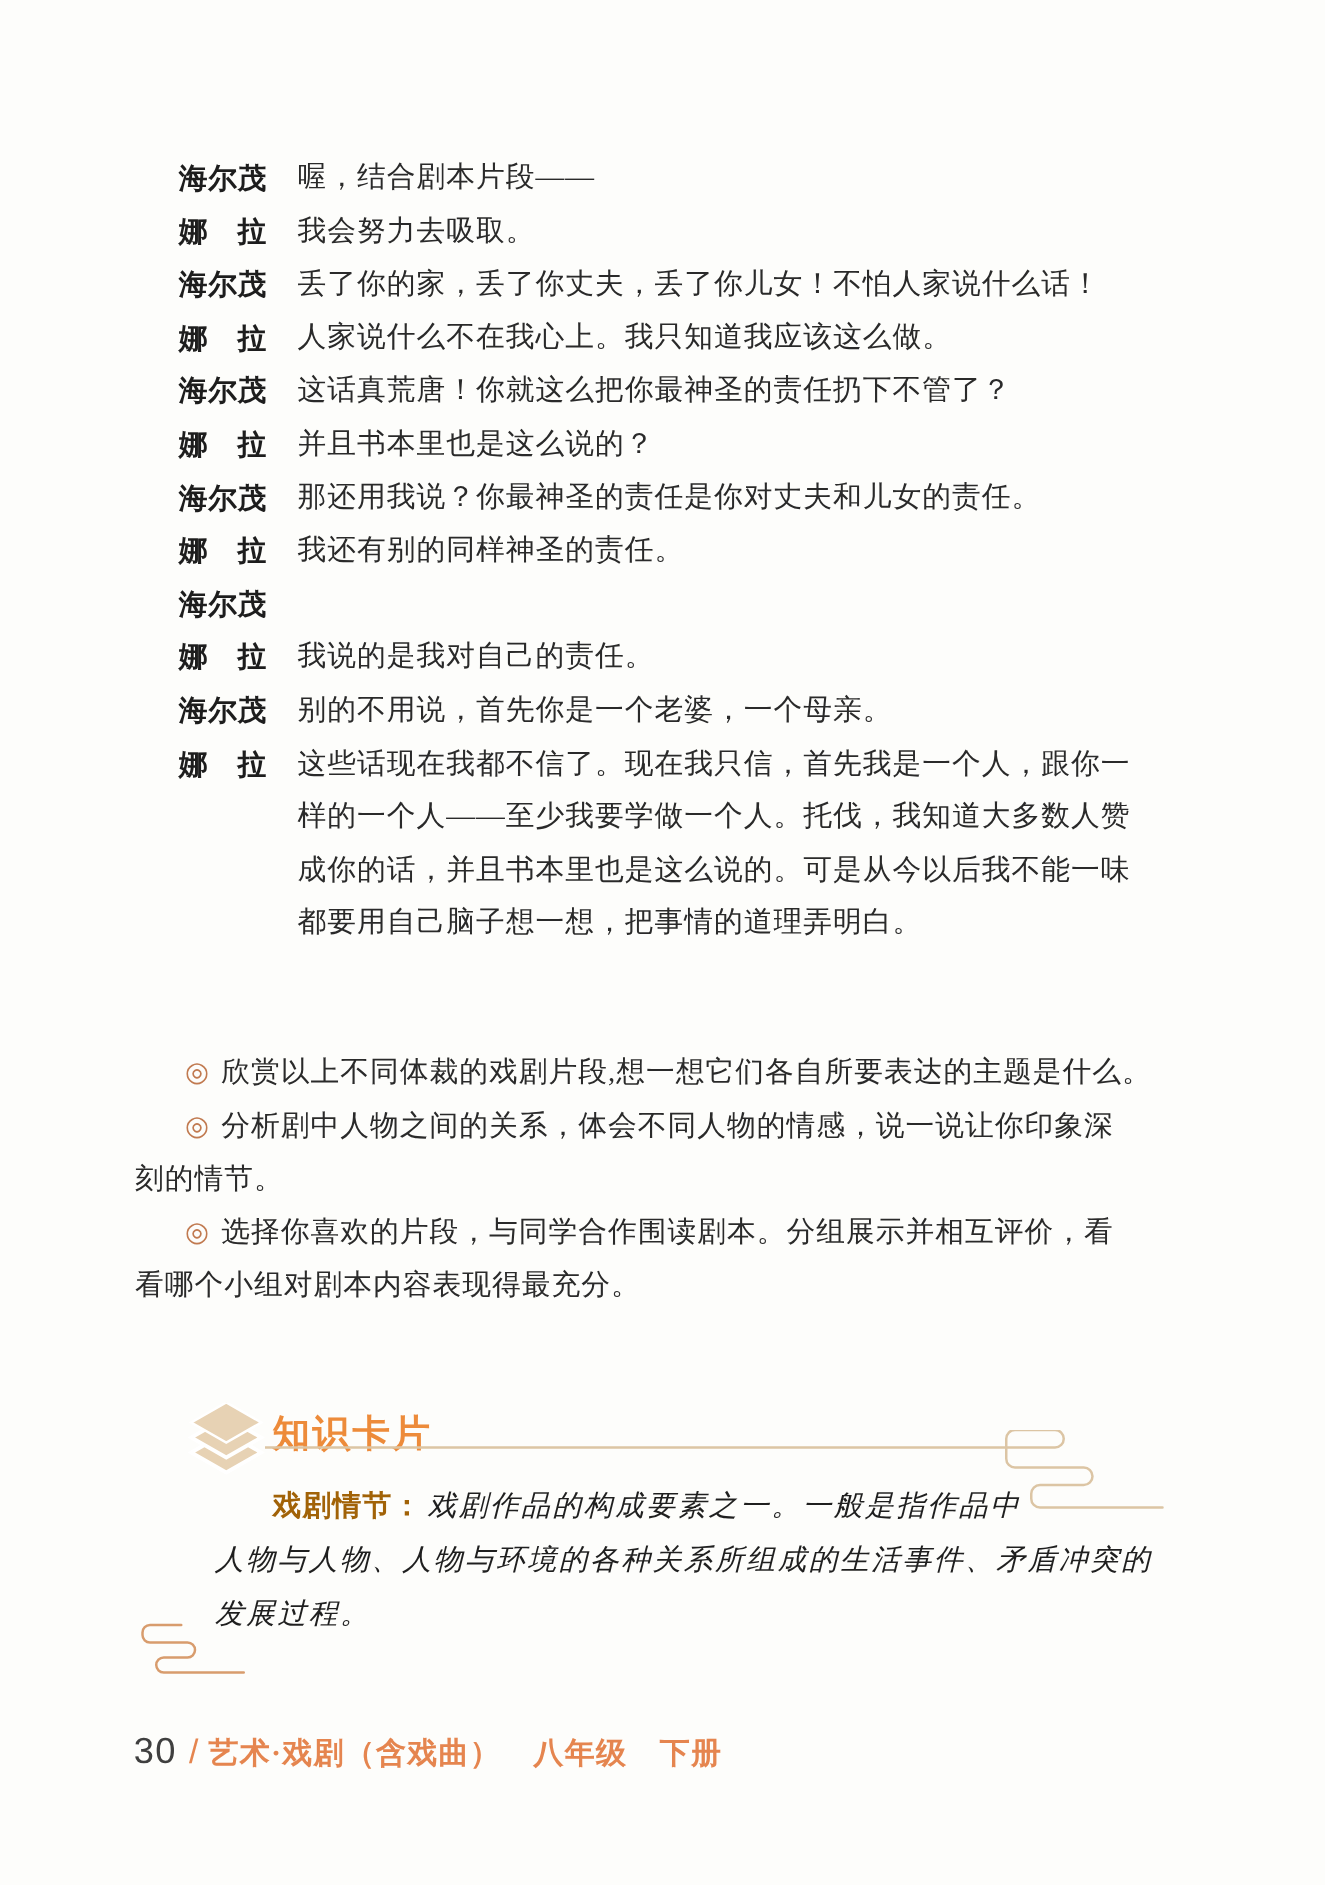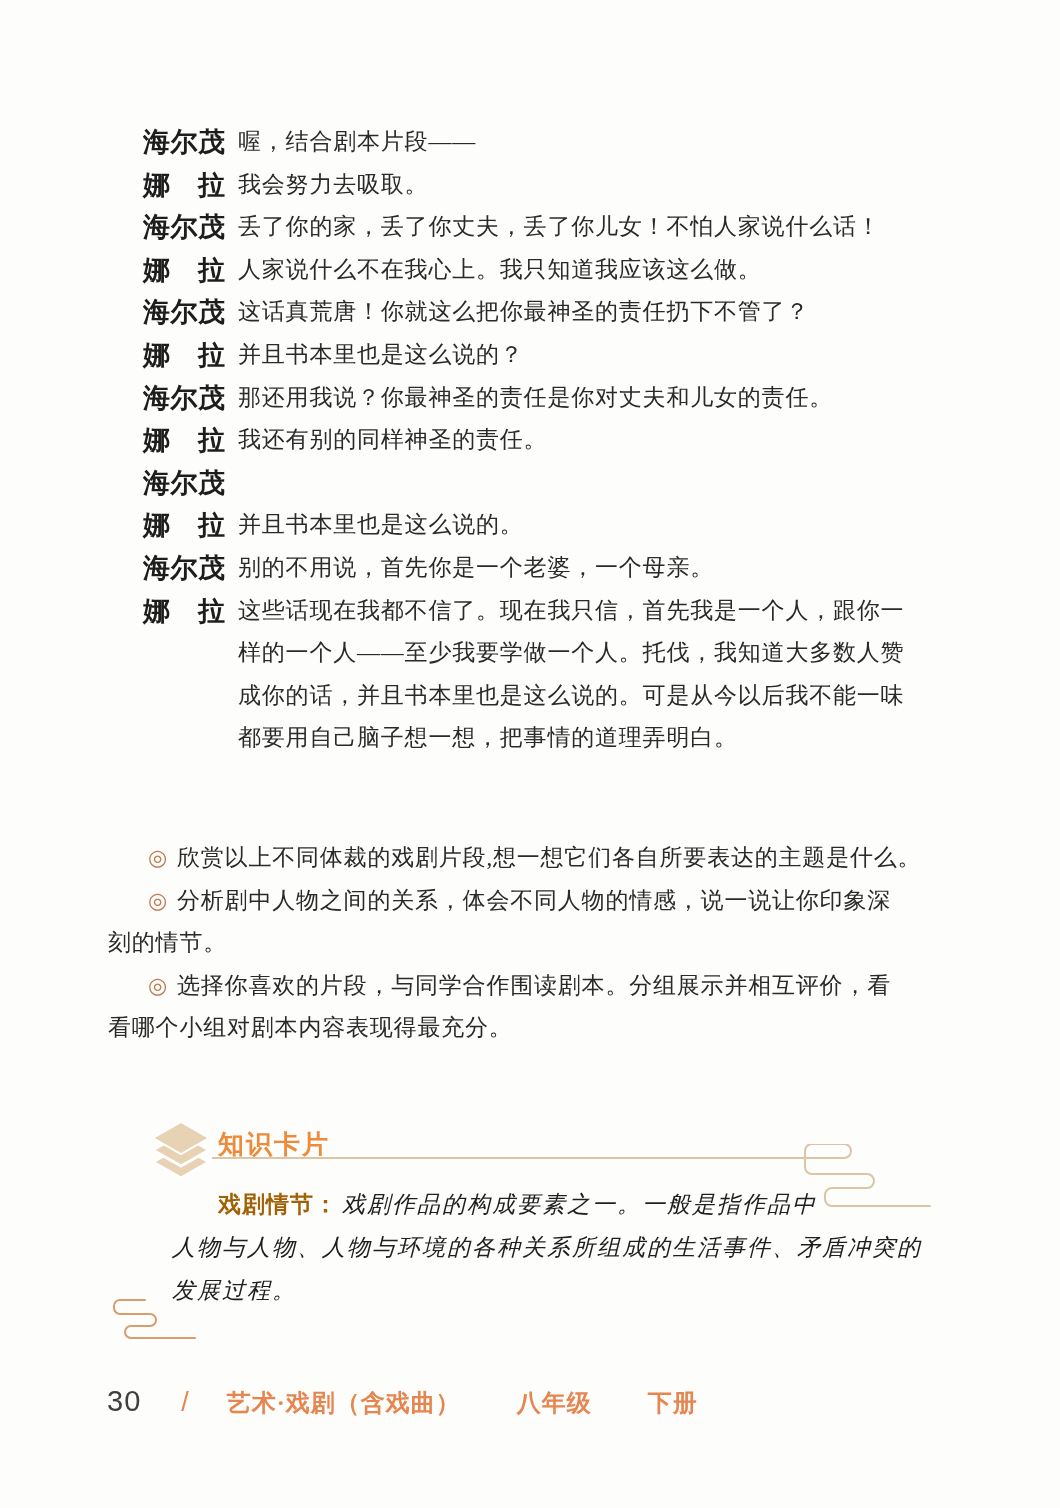--- a/index.html
+++ b/index.html
@@ -12,56 +12,56 @@
   }
   .abs{position:absolute;}
 
   
   .dialogue{top:121px;left:143px;width:800px;}
   .d-row{display:flex;align-items:flex-start;}
   .d-speaker{
     flex:none;width:95px;
     font-family:"Liberation Sans","DejaVu Sans",sans-serif;
     font-weight:bold;color:#1d1d1d;
-    font-size:27px;line-height:42.6px;letter-spacing:0.5px;
+    font-size:23px;line-height:42.6px;letter-spacing:0.5px;
   }
   .d-text{flex:1;font-size:23px;line-height:42.6px;letter-spacing:0.8px;}
   .d-line{white-space:nowrap;}
 
   
   .activities{top:837px;left:108px;width:830px;font-size:23px;line-height:42.6px;letter-spacing:0.8px;}
   .a-line{white-space:nowrap;}
   .a-first{padding-left:40px;}
   .a-bullet{color:var(--bullet_orange,#c17a50);margin-right:9px;font-size:22px;}
 
   
   .kc-icon{left:150px;top:1122px;width:62px;height:58px;}
   .kc-title{
     left:218px;top:1127px;
     font-family:"Liberation Sans","DejaVu Sans",sans-serif;
-    font-weight:bold;font-size:26px;letter-spacing:2px;
+    font-weight:bold;font-size:30px;letter-spacing:2px;
     color:var(--accent_orange,#ed8b3a);
   }
   .kc-rule{left:212px;top:1144px;width:723px;height:72px;}
   .kc-body{
     left:172px;top:1183px;width:770px;
     font-size:23px;line-height:43px;letter-spacing:2px;
     font-style:italic;color:#1f1f1f;
   }
   .kc-line{white-space:nowrap;}
   .kc-indent{padding-left:46px;}
   .kc-term{
     font-style:normal;font-weight:bold;
     font-family:"Liberation Sans","DejaVu Sans",sans-serif;
     color:#a16207;letter-spacing:1px;margin-right:4px;
   }
   .kc-cloud-left{left:103px;top:1294px;width:100px;height:52px;}
 
   
-  .footer{left:107px;top:1385px;display:flex;align-items:baseline;gap:30px;}
+  .footer{left:107px;top:1385px;display:flex;align-items:baseline;}
   .f-number{
     font-family:"Liberation Sans","DejaVu Sans",sans-serif;
     font-size:29px;color:#3f3f3f;letter-spacing:1px;
   }
   .f-sep{
     color:var(--footer_orange,#e5854f);font-size:27px;margin:0 8px 0 10px;
     font-family:"Liberation Sans","DejaVu Sans",sans-serif;
   }
   .f-part{
     font-weight:bold;font-size:24px;color:var(--footer_orange,#e5854f);
@@ -120,21 +120,21 @@
       <div class="d-text">
         <div class="d-line">我还有别的同样神圣的责任。</div>
       </div>
     </div>
     <div class="d-row">
       <div class="d-speaker">海尔茂</div>
     </div>
     <div class="d-row">
       <div class="d-speaker">娜　拉</div>
       <div class="d-text">
-        <div class="d-line">并且书本里也是这么说的。</div>
+        <div class="d-line">我说的是我对自己的责任。</div>
       </div>
     </div>
     <div class="d-row">
       <div class="d-speaker">海尔茂</div>
       <div class="d-text">
         <div class="d-line">别的不用说，首先你是一个老婆，一个母亲。</div>
       </div>
     </div>
     <div class="d-row">
       <div class="d-speaker">娜　拉</div>

